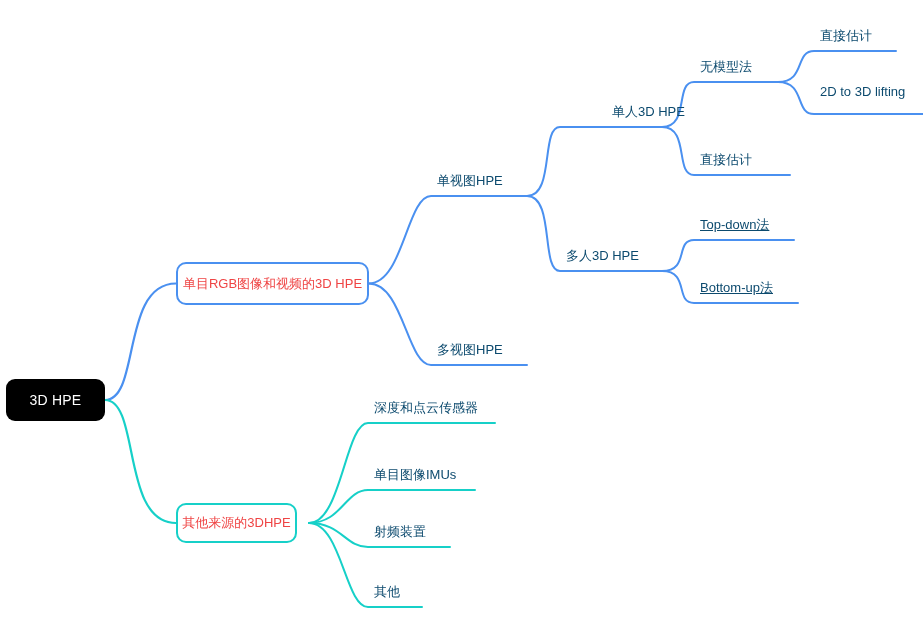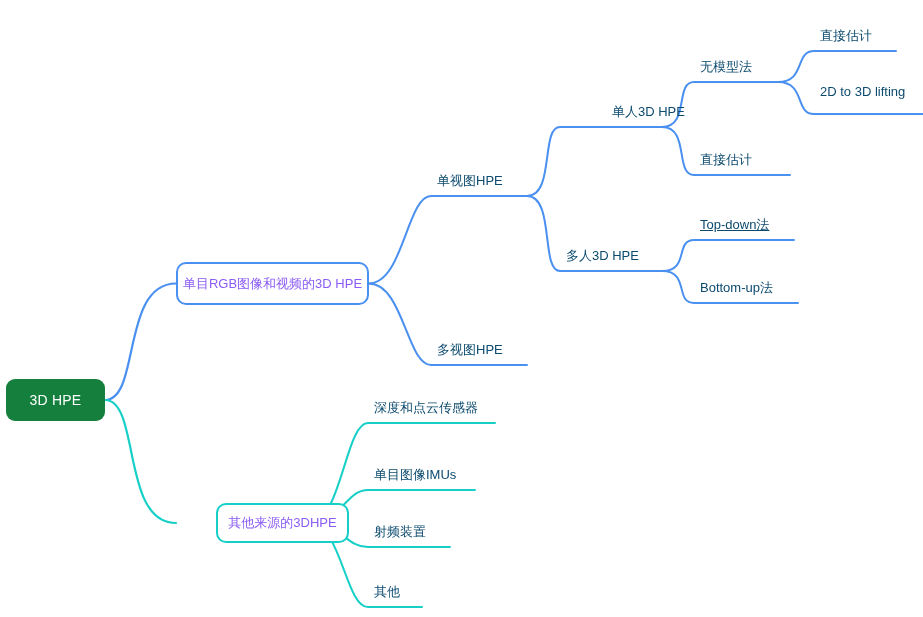--- a/index.html
+++ b/index.html
@@ -28,33 +28,33 @@
   .node {
     position: absolute;
     box-sizing: border-box;
     display: flex;
     align-items: center;
     justify-content: center;
     white-space: nowrap;
   }
   
   .node-root {
-    background: #15803d;
+    background: #000000;
     color: #ffffff;
     border-radius: 9px;
     font-size: 14px;
     letter-spacing: 0.2px;
     text-align: center;
   }
   
   .node-boxed {
     background: #ffffff;
     border-radius: 10px;
     border: 2px solid #4a90f0;
-    color: #8b5cf6;
+    color: #ef4444;
     font-size: 13px;
     justify-content: center;
   }
   .node-boxed.teal {
     border-color: #16d0c8;
   }
   
   .node-plain {
     background: transparent;
     color: #0c4a6e;
@@ -117,27 +117,27 @@
       </div>
       <div class="node node-plain" style="left: 700px; top: 149px; width: 84px; height: 22px;">
         <span>直接估计</span>
       </div>
       <div class="node node-plain" style="left: 566px; top: 245px; width: 90px; height: 22px;">
         <span>多人3D HPE</span>
       </div>
       <div class="node node-plain" style="left: 700px; top: 214px; width: 88px; height: 22px; text-decoration: underline;">
         <span>Top-down法</span>
       </div>
-      <div class="node node-plain" style="left: 700px; top: 277px; width: 92px; height: 22px;">
+      <div class="node node-plain" style="left: 700px; top: 277px; width: 92px; height: 22px; text-decoration: underline;">
         <span>Bottom-up法</span>
       </div>
       <div class="node node-plain" style="left: 437px; top: 339px; width: 84px; height: 22px;">
         <span>多视图HPE</span>
       </div>
-      <div class="node node-boxed teal" style="left: 176px; top: 503px; width: 133px; height: 40px; margin-left: 40px;">
+      <div class="node node-boxed teal" style="left: 176px; top: 503px; width: 121px; height: 40px;">
         <span>其他来源的3DHPE</span>
       </div>
       <div class="node node-plain" style="left: 374px; top: 397px; width: 115px; height: 22px;">
         <span>深度和点云传感器</span>
       </div>
       <div class="node node-plain" style="left: 374px; top: 464px; width: 95px; height: 22px;">
         <span>单目图像IMUs</span>
       </div>
       <div class="node node-plain" style="left: 374px; top: 521px; width: 70px; height: 22px; text-align: center;">
         <span>射频装置</span>

